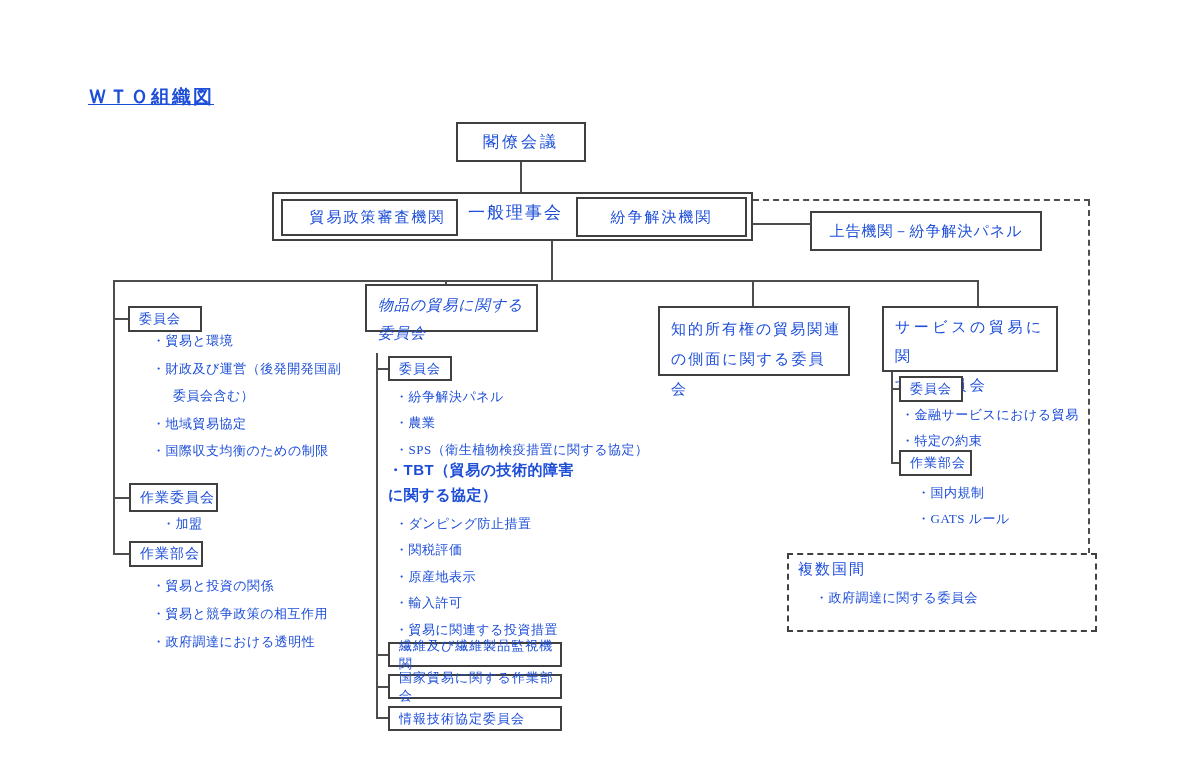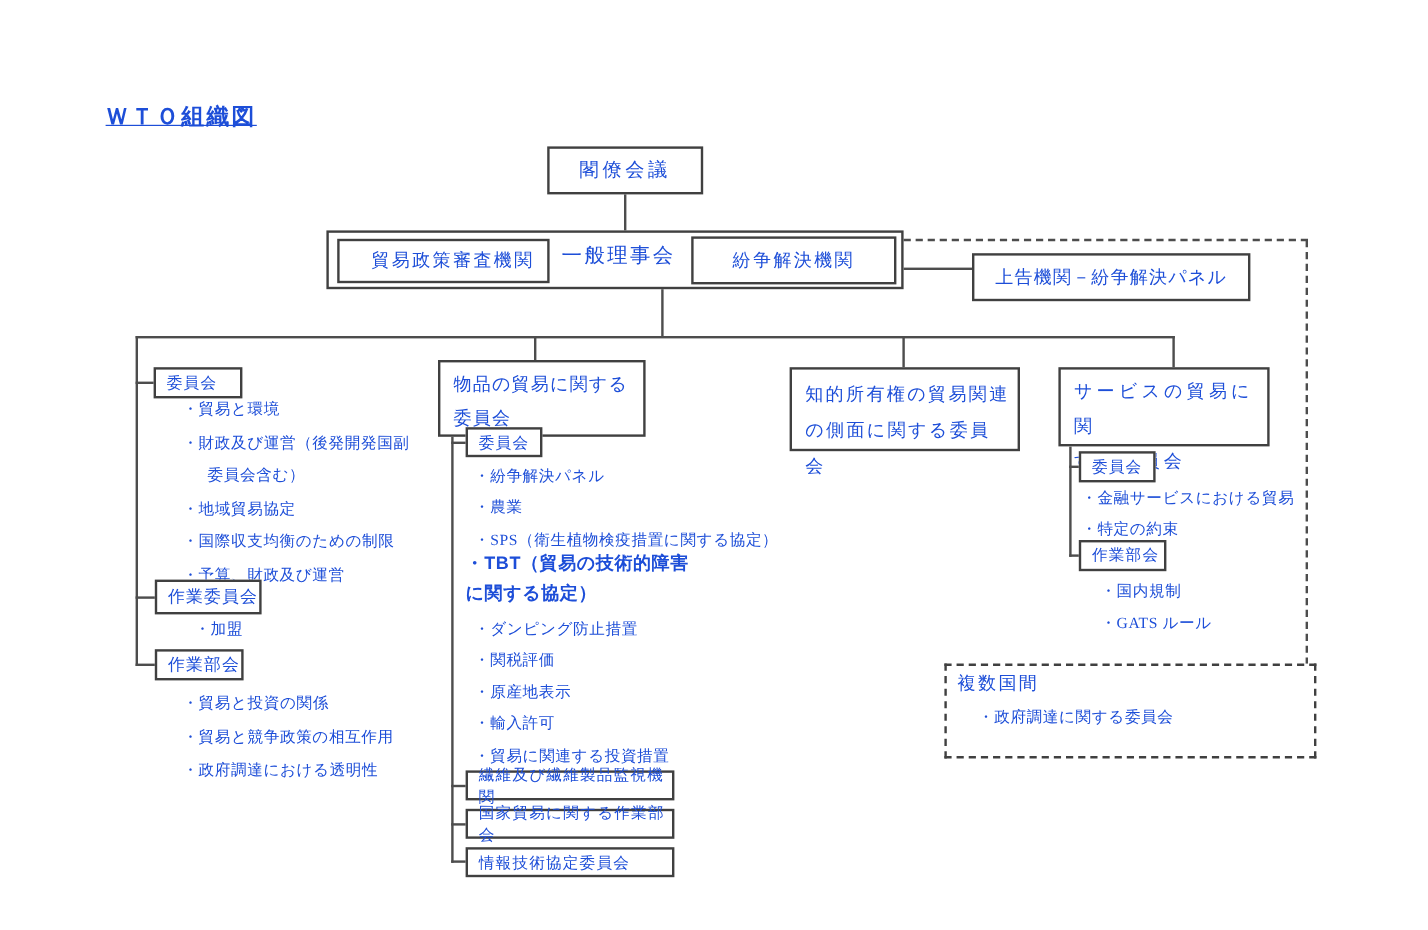--- a/index.html
+++ b/index.html
@@ -77,40 +77,39 @@
 
   <div class="box small" style="left:128px;top:306px;width:74px;height:26px;">
     <span>委員会</span>
   </div>
   <div class="blist" style="left:152px;top:327px;">
     <div>・貿易と環境</div>
     <div>・財政及び運営（後発開発国副</div>
     <div class="cont">委員会含む）</div>
     <div>・地域貿易協定</div>
     <div>・国際収支均衡のための制限</div>
-    <div>・予算、財政及び運営</div>
   </div>
 
   <div class="box small" style="left:129px;top:483px;width:89px;height:29px;font-size:14px;">
     <span>作業委員会</span>
   </div>
   <div class="blist" style="left:162px;top:510px;">
     <div>・加盟</div>
   </div>
 
   <div class="box small" style="left:129px;top:541px;width:74px;height:26px;font-size:14px;">
     <span>作業部会</span>
   </div>
   <div class="blist" style="left:152px;top:572px;line-height:28px;">
     <div>・貿易と投資の関係</div>
     <div>・貿易と競争政策の相互作用</div>
     <div>・政府調達における透明性</div>
   </div>
 
-  <div class="box two-line" style="left:365px;top:300px;width:173px;height:64px;letter-spacing:1px;">
+  <div class="box two-line" style="left:365px;top:284px;width:173px;height:48px;letter-spacing:1px;font-style:italic;">
     <div>物品の貿易に関する</div>
     <div>委員会</div>
   </div>
 
   <div class="box small" style="left:388px;top:356px;width:64px;height:25px;">
     <span>委員会</span>
   </div>
   <div class="blist tight" style="left:395px;top:384px;">
     <div>・紛争解決パネル</div>
     <div>・農業</div>

